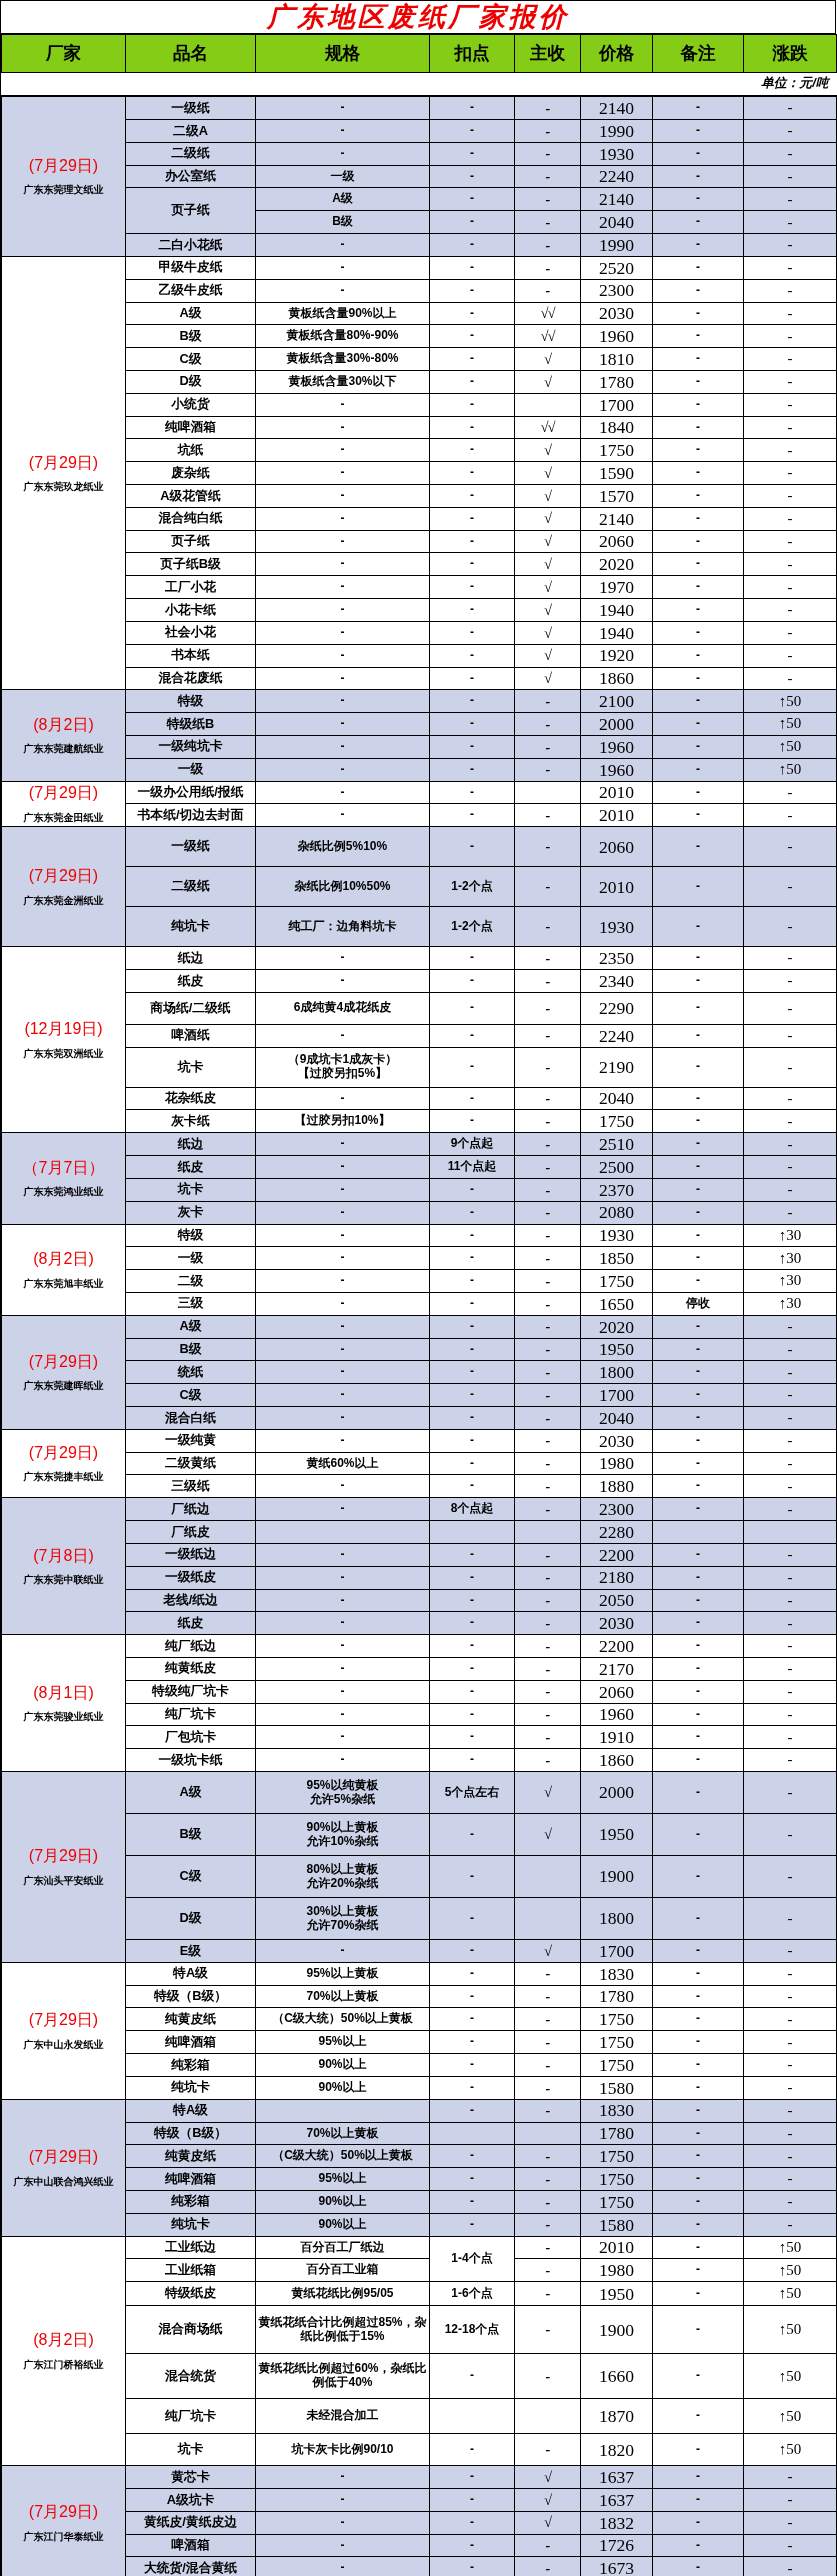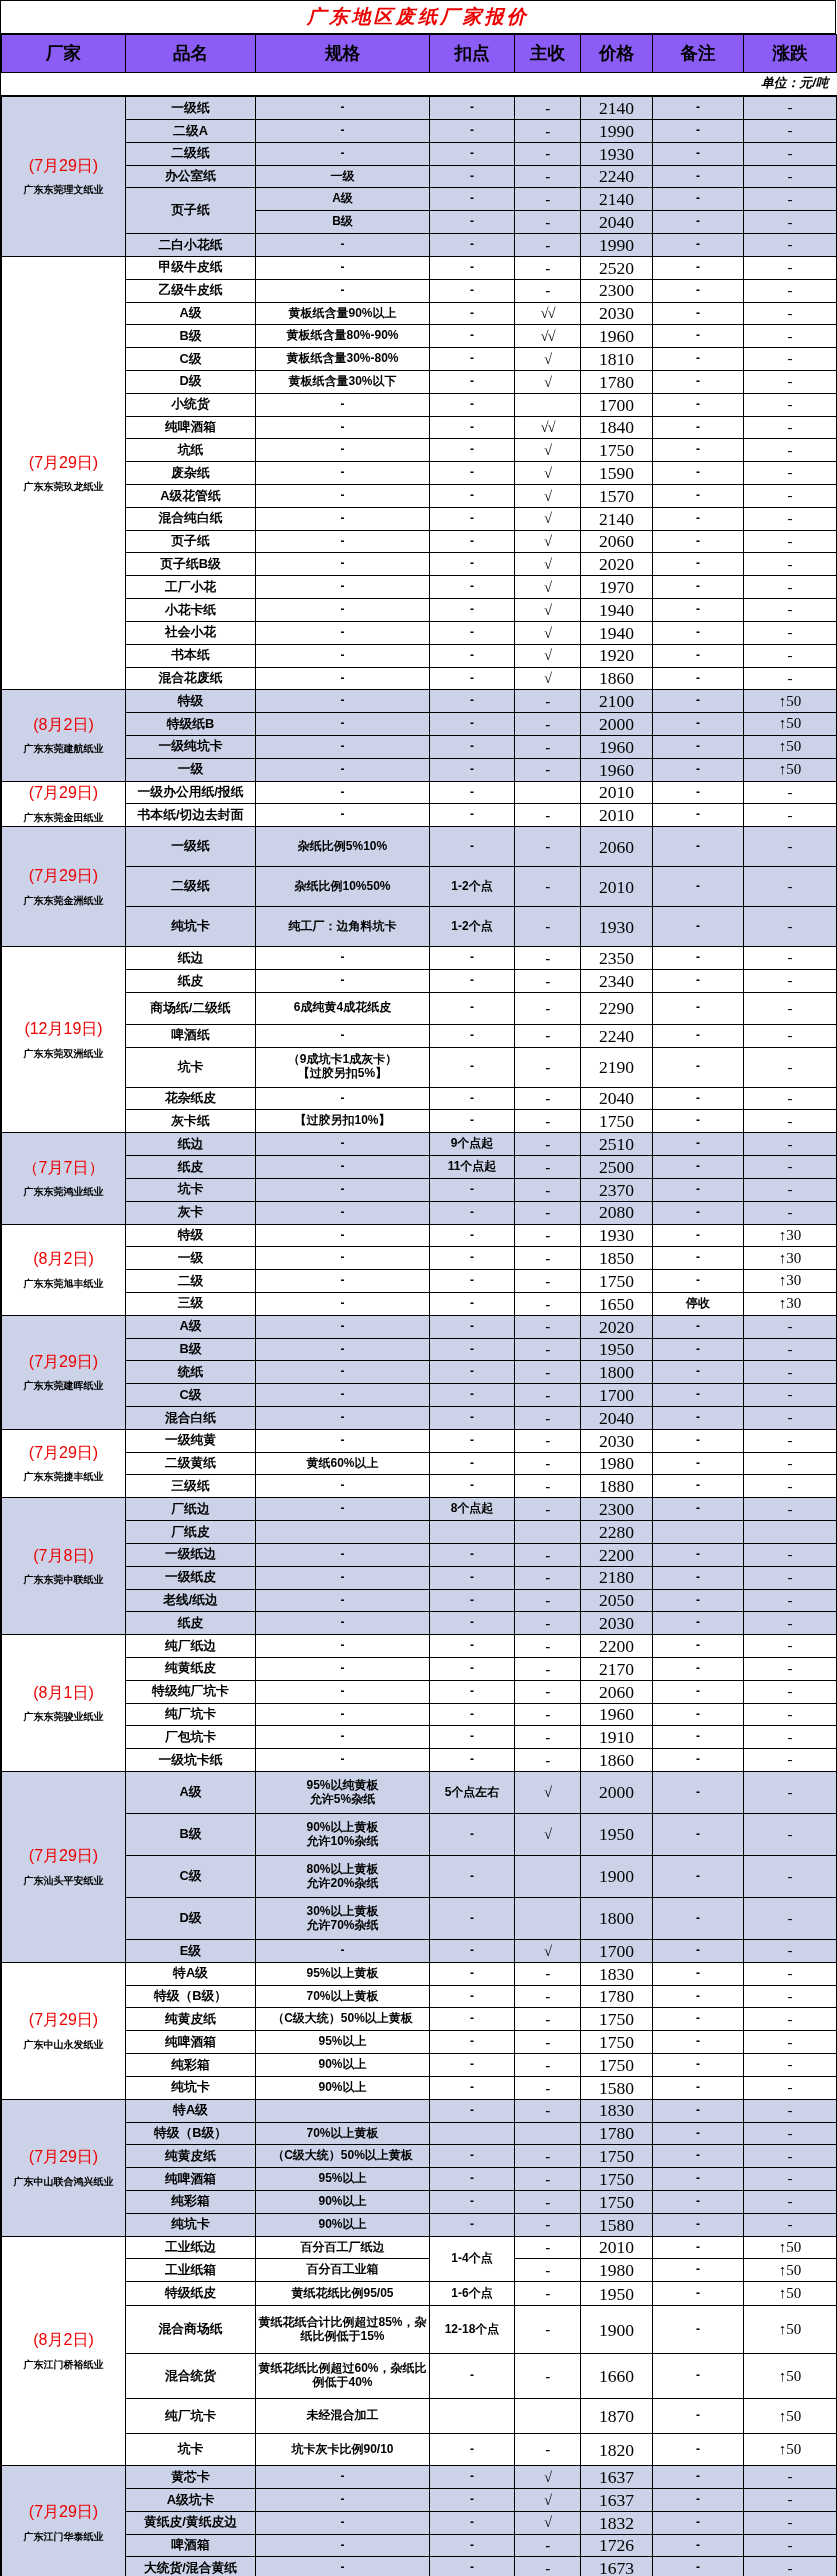--- a/index.html
+++ b/index.html
@@ -1,28 +1,28 @@
 <!DOCTYPE html>
 <html style="font-size:12.8px"><head>
 <meta charset="utf-8">
 <style>
   html,body { margin:0; padding:0; background:#ffffff; }
   body { font-family:"Liberation Sans","DejaVu Sans",sans-serif; color:#000; }
   .sheet { width:834px; border:1.6px solid #000; background:#fff; }
   .title-band {
     height:32px; line-height:32px; text-align:center;
-    color:#ee0000; font-size:19px; font-weight:bold; font-style:italic;
+    color:#ee0000; font-size:27px; font-weight:bold; font-style:italic;
     letter-spacing:3.2px; border-bottom:1.6px solid #000; background:#fff;
   }
   table { border-collapse:collapse; table-layout:fixed; width:100%; }
   th, td {
     border:0.8px solid #000; text-align:center; vertical-align:middle;
     padding:0.8px 1.6px; white-space:pre-line; overflow:hidden; word-break:break-all;
   }
-  thead th { background:#8b5cf6; font-size:17.6px; font-weight:bold; height:35px; border-bottom:1.6px solid #000; }
+  thead th { background:#84cc16; font-size:17.6px; font-weight:bold; height:35px; border-bottom:1.6px solid #000; }
   tr.unit-row td { border-left:none; border-right:none; border-top:none; border-bottom:2.4px solid #000;
     text-align:right; font-size:12.8px; font-weight:bold; height:21px; padding-right:8px; background:#fff;font-style:italic; }
   tbody tr { height:20px; }
   tbody td { font-size:12.8px; font-weight:bold; line-height:1.15; background:#fff; }
   tr.group-start td { border-top:1.6px solid #000; }
   tr.shaded td { background:#ccd3e8; }
   td.factory .date { color:#ee0000; font-size:16px; font-weight:normal; }
   td.factory .fname { font-size:10px; font-weight:bold; margin-top:9px; }
   td.price { font-family:"Liberation Serif","DejaVu Serif",serif; font-size:17.6px; font-weight:normal; }
   td.change { font-family:"Liberation Serif","DejaVu Serif",serif; font-size:15px; font-weight:normal; }

